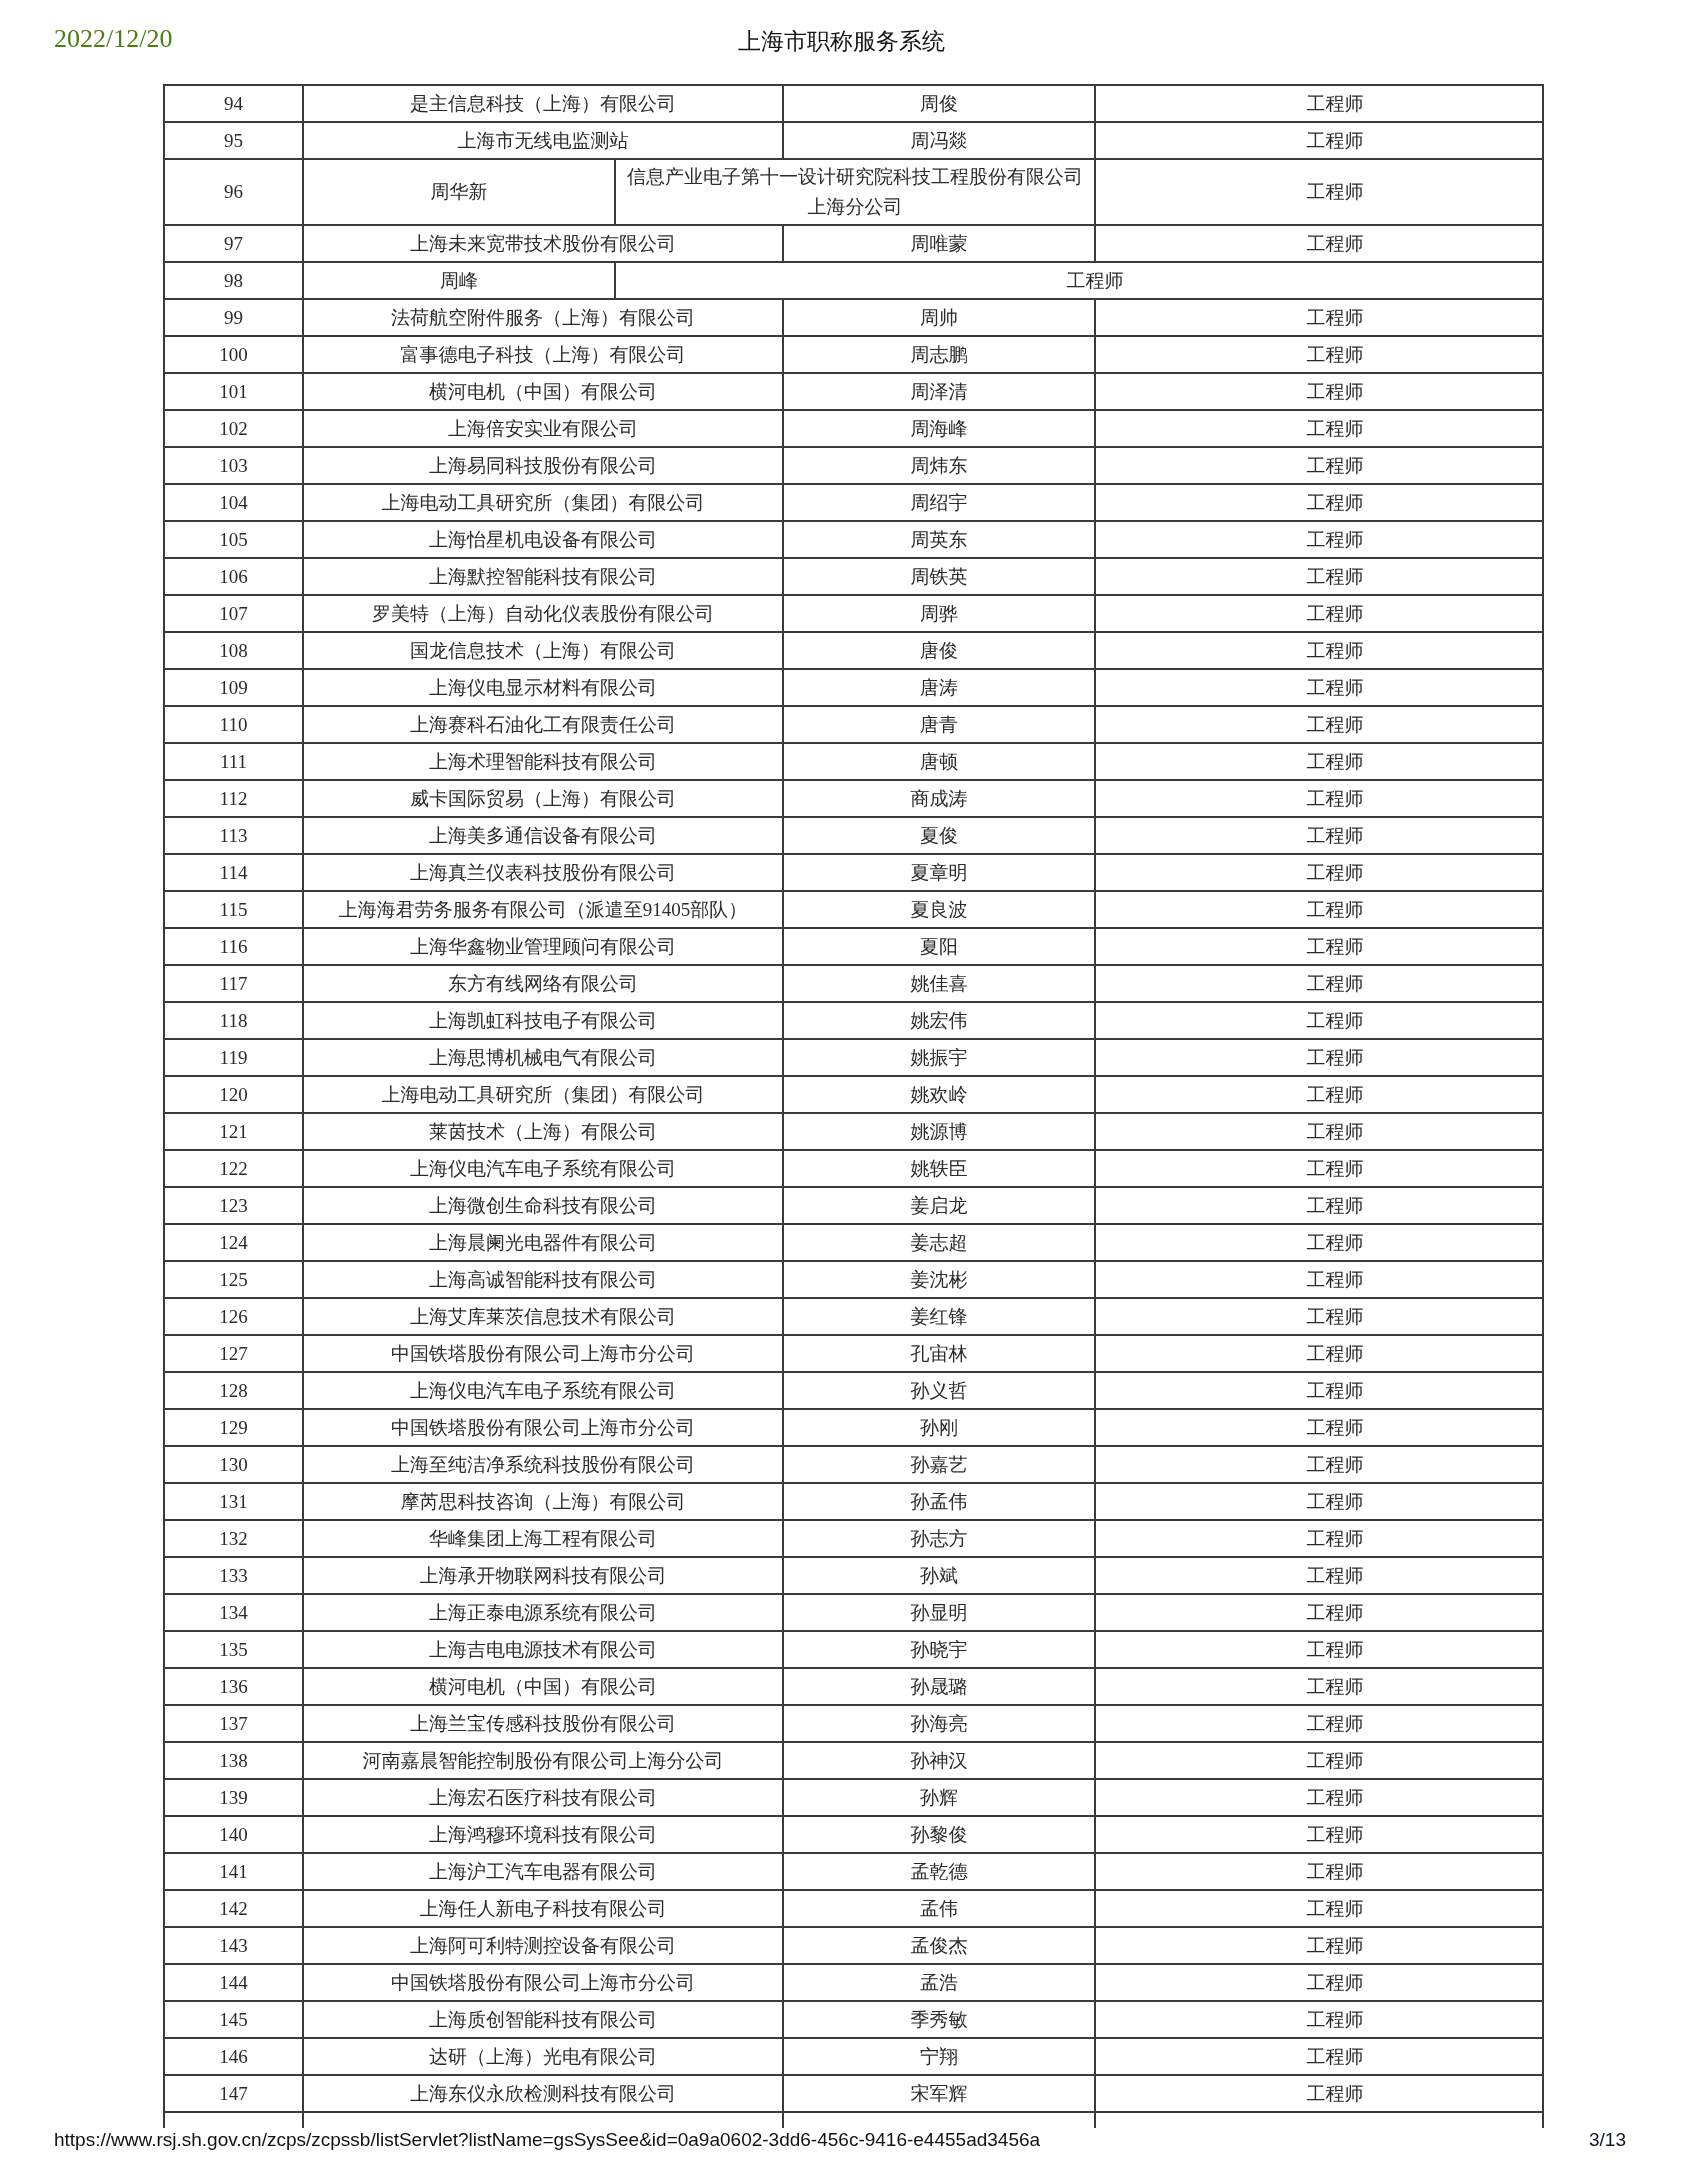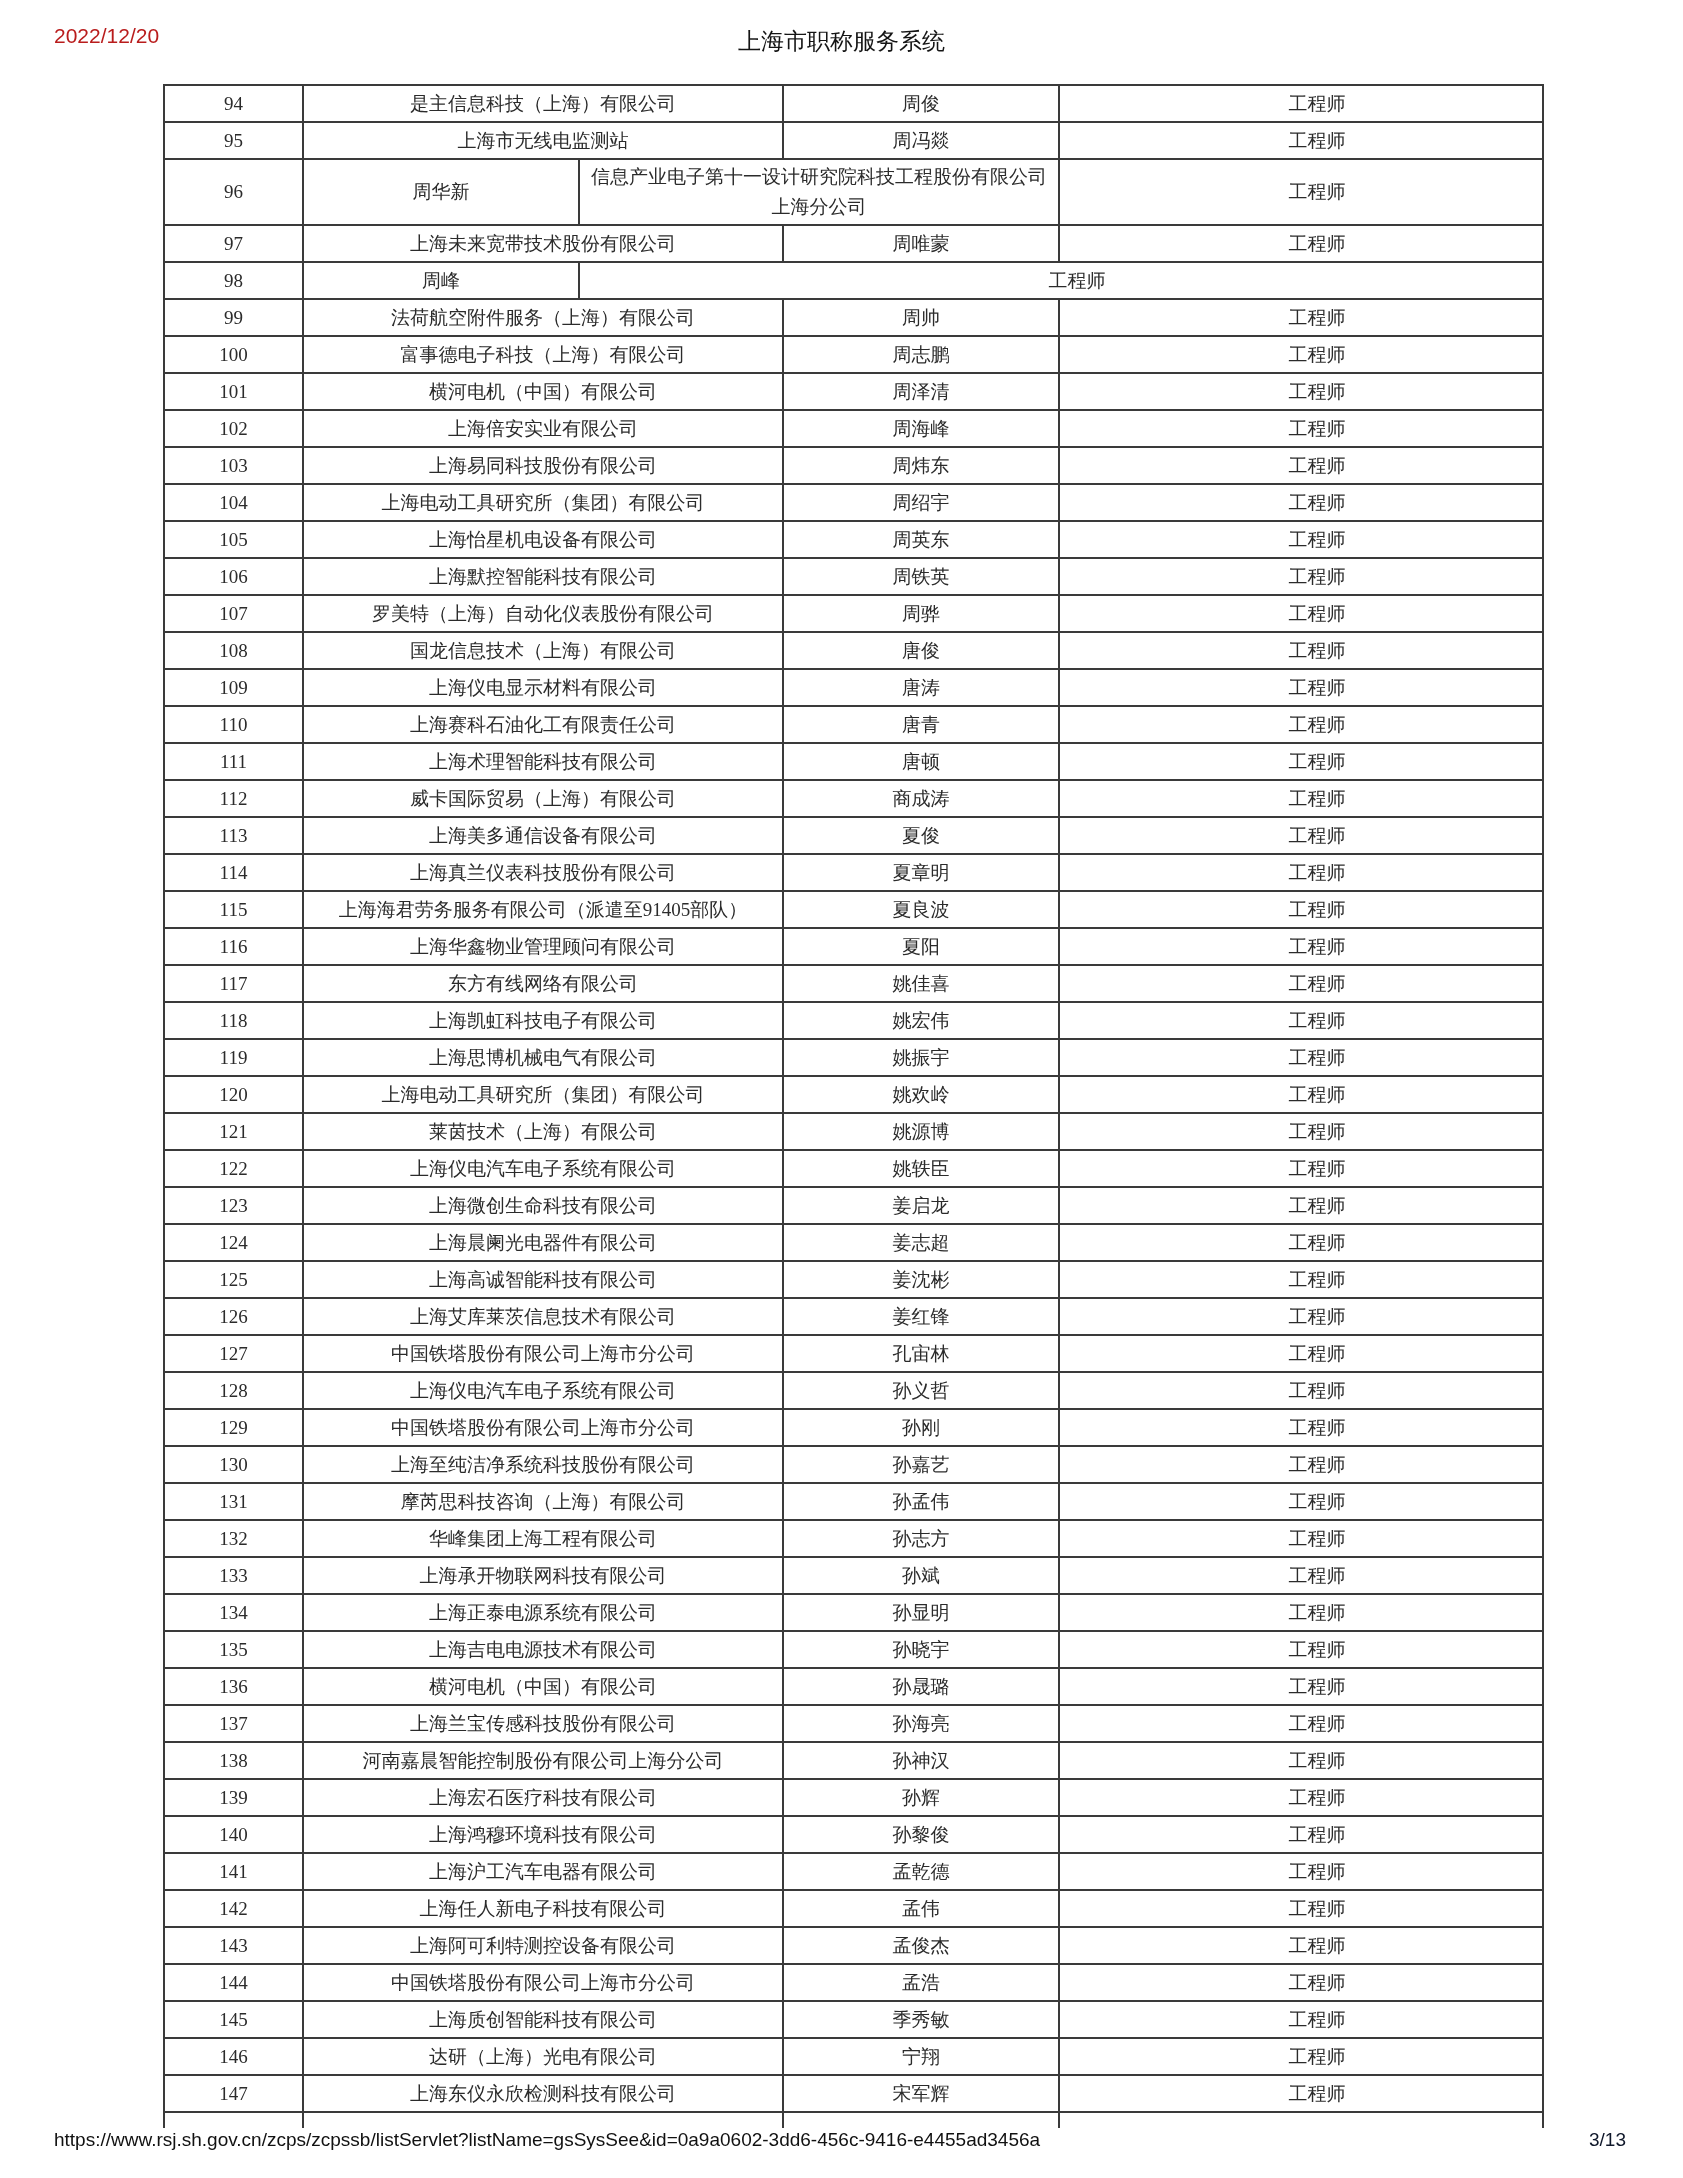--- a/index.html
+++ b/index.html
@@ -3,40 +3,40 @@
 <meta charset="utf-8">
 <style>
   html,body { margin:0; padding:0; background:#e8e8e8; }
   .page {
     position:relative; width:1683px; height:2178px; margin:0 auto;
     background:#ffffff; overflow:hidden;
     font-family:"Liberation Serif", serif; color:#2b2b2b;
   }
   .header-date {
     position:absolute; left:54px; top:24px;
-    font-family:Liberation Sans, sans-serif; font-size:21px; color:#b91c1c;
+    font-family:Liberation Serif, serif; font-size:26px; color:#4d7c0f;
   }
   .header-title {
     position:absolute; left:0; right:0; top:26px; text-align:center;
     font-size:23px; color:#141414;
   }
   .title-table {
     position:absolute; left:163px; top:84px; width:1381px;
     border-top:2px solid #3a3a3a; border-left:2px solid #3a3a3a; border-right:2px solid #3a3a3a;
     box-sizing:border-box;
   }
   .trow { display:flex; border-bottom:2px solid #3a3a3a; min-height:37px; box-sizing:border-box;justify-content:space-between; }
   .cell {
     display:flex; align-items:center; justify-content:center;
     text-align:center; font-size:19px; line-height:30px;
     padding:2px 6px; box-sizing:border-box; color:#2b2b2b;
   }
   .cell-no      { width:139px; border-right:2px solid #3a3a3a; }
   .cell-company { width:480px; border-right:2px solid #3a3a3a; }
-  .cell-name    { width:276px; border-right:2px solid #3a3a3a; }
+  .cell-name    { width:312px; border-right:2px solid #3a3a3a; }
   .cell-title   { flex:1;margin-left:32px; }
   .trow.partial { height:15px; min-height:15px; border-bottom:none; overflow:hidden; }
   .footer-url {
     position:absolute; left:54px; top:2129px;
     font-family:"Liberation Sans", sans-serif; font-size:19px; color:#111111;
     white-space:nowrap;
   }
   .footer-page {
     position:absolute; right:57px; top:2129px;
     font-family:"Liberation Sans", sans-serif; font-size:19px; color:#0f172a;

